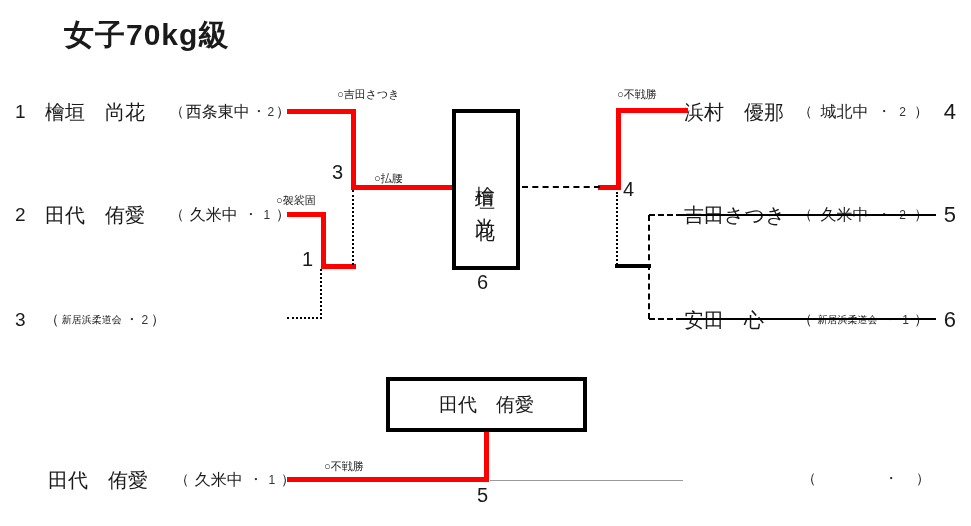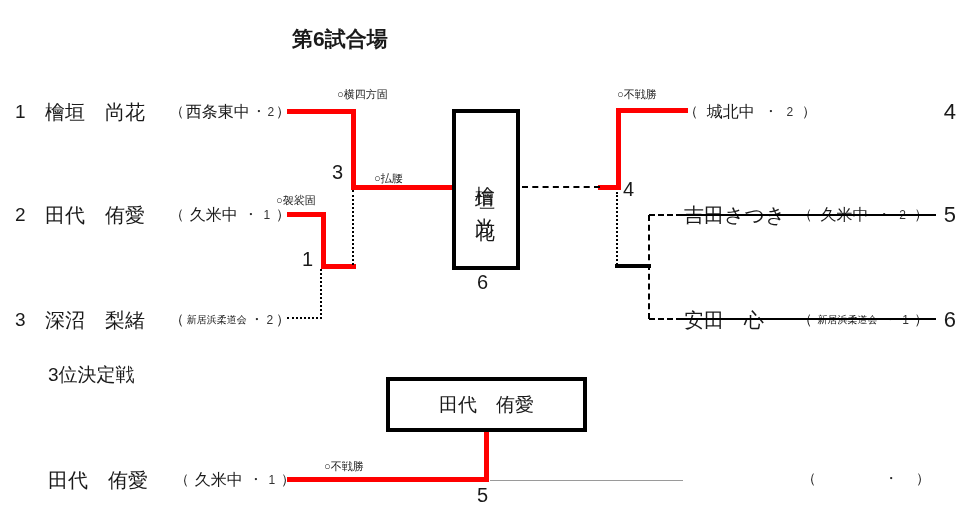--- a/index.html
+++ b/index.html
@@ -41,21 +41,21 @@
   .mnum{position:absolute;font-size:20px;}
   .tech{position:absolute;font-size:11px;white-space:nowrap;}
   .pa{font-size:14px;}
   .slot{position:absolute;font-size:14px;}
 </style>
 </head>
 <body>
 
 <div class="stage">
 
-  <div class="abs venue" style="left:292px;top:25px;">第6試合場</div>
+  <div class="abs title" style="left:64px;top:15px;">女子70kg級</div>
 
   <div class="entry" style="left:15px;top:98px;">
     <span class="seed">1</span>
     <span class="name">檜垣　尚花</span>
     <span class="affil">
       <span class="pa">（</span>
       <span class="school">西条東中</span>
       <span class="pa">・</span>
       <span class="grade">2</span>
       <span class="pa">）</span>
@@ -69,31 +69,31 @@
       <span class="pa">（</span>
       <span class="school">久米中</span>
       <span class="pa">・</span>
       <span class="grade">1</span>
       <span class="pa">）</span>
     </span>
   </div>
 
   <div class="entry" style="left:15px;top:306px;">
     <span class="seed">3</span>
-    <span class="name">深沼　梨緒</span>
     <span class="affil">
       <span class="pa">（</span>
       <span class="school sm">新居浜柔道会</span>
       <span class="pa">・</span>
       <span class="grade">2</span>
       <span class="pa">）</span>
     </span>
   </div>
 
   <div class="entry" style="left:684px;top:98px;width:272px;">
+    <span class="nameR">浜村　優那</span>
     <span class="affilR">
       <span class="pa">（</span>
       <span class="school">城北中</span>
       <span class="pa">・</span>
       <span class="grade">2</span>
       <span class="pa">）</span>
     </span>
     <span class="seedR">4</span>
   </div>
 
@@ -149,31 +149,30 @@
   <div class="ln dot-v" style="left:616px;top:192px;height:73px;"></div>
 
   <div class="ln gray" style="left:490px;top:480px;width:193px;height:1px;"></div>
 
   <div class="mnum" style="left:332px;top:161px;">3</div>
   <div class="mnum" style="left:302px;top:248px;">1</div>
   <div class="mnum" style="left:623px;top:178px;">4</div>
   <div class="mnum" style="left:477px;top:271px;">6</div>
   <div class="mnum" style="left:477px;top:484px;">5</div>
 
-  <div class="tech" style="left:337px;top:87px;">○横四方固</div>
+  <div class="tech" style="left:337px;top:87px;">○吉田さつき</div>
   <div class="tech" style="left:276px;top:193px;">○袈裟固</div>
   <div class="tech" style="left:374px;top:171px;text-align:right;">○払腰</div>
   <div class="tech" style="left:617px;top:87px;">○不戦勝</div>
   <div class="tech" style="left:324px;top:459px;">○不戦勝</div>
 
   <div class="champ-box">
     <span>檜垣　尚花</span>
   </div>
 
-  <div class="abs heading3" style="left:48px;top:362px;">3位決定戦</div>
 
   <div class="third-box">
     <span>田代　侑愛</span>
   </div>
 
   <div class="entry" style="left:48px;top:466px;">
     <span class="name" style="width:127px;">田代　侑愛</span>
     <span class="affil">
       <span class="pa">（</span>
       <span class="school">久米中</span>

